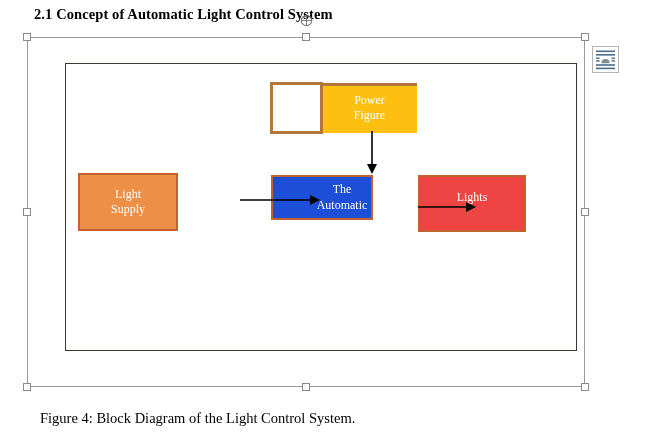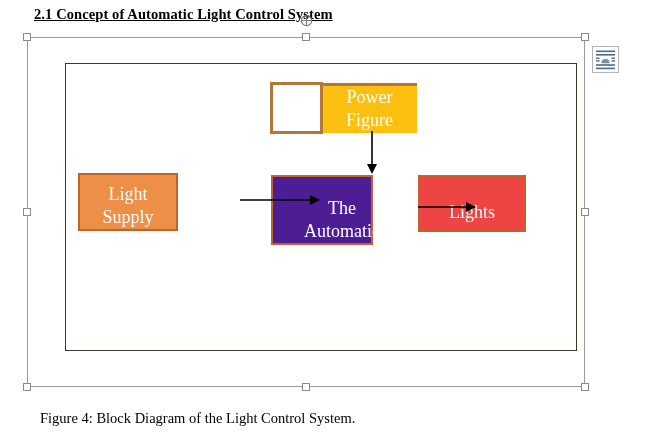--- a/index.html
+++ b/index.html
@@ -14,21 +14,20 @@
   
   #heading{
     position:absolute;
     left:34px; top:6px;
     font-family:"Liberation Serif", serif;
     font-weight:bold;
     font-size:14.5px;
     color:#000000;
     letter-spacing:0.1px;
     white-space:nowrap;
-    text-decoration:underline;
   }
 
   
   #selection-frame{
     position:absolute;
     left:27px; top:37px;
     width:558px; height:350px;
     border:1px solid #9b9b9b;
     box-sizing:border-box;
     background:transparent;
@@ -80,26 +79,26 @@
     border:1px solid #3a3a2a;
     box-sizing:border-box;
     background:#ffffff;
   }
 
   
   .block{
     position:absolute;
     box-sizing:border-box;
     display:flex;
-    align-items:flex-end;
+    align-items:center;
     justify-content:center;
     text-align:center;
     color:#ffffff;
     font-family:"Liberation Serif", serif;
-    font-size:18px;
+    font-size:12px;
     line-height:1.28;
     z-index:6;
   }
 
   
   #ps-white{
     position:absolute;
     left:270px; top:82px;
     width:53px; height:52px;
     background:#ffffff;
@@ -124,22 +123,22 @@
   }
 
   #blk-light-sensing{
     left:78px; top:173px;
     width:100px; height:58px;
     background:#ee8f47;
     border:2px solid #c2622c;
   }
   #blk-comparator{
     left:271px; top:175px;
-    width:102px; height:70px;
-    background:#4c1d95;
+    width:102px; height:45px;
+    background:#1d4ed8;
     border:2px solid #c2622c;
     padding-left:40px;
   }
   #blk-lights{
     left:418px; top:175px;
     width:108px; height:57px;
     background:#ef4444;
     border:2px solid #c2622c;
   }
 

